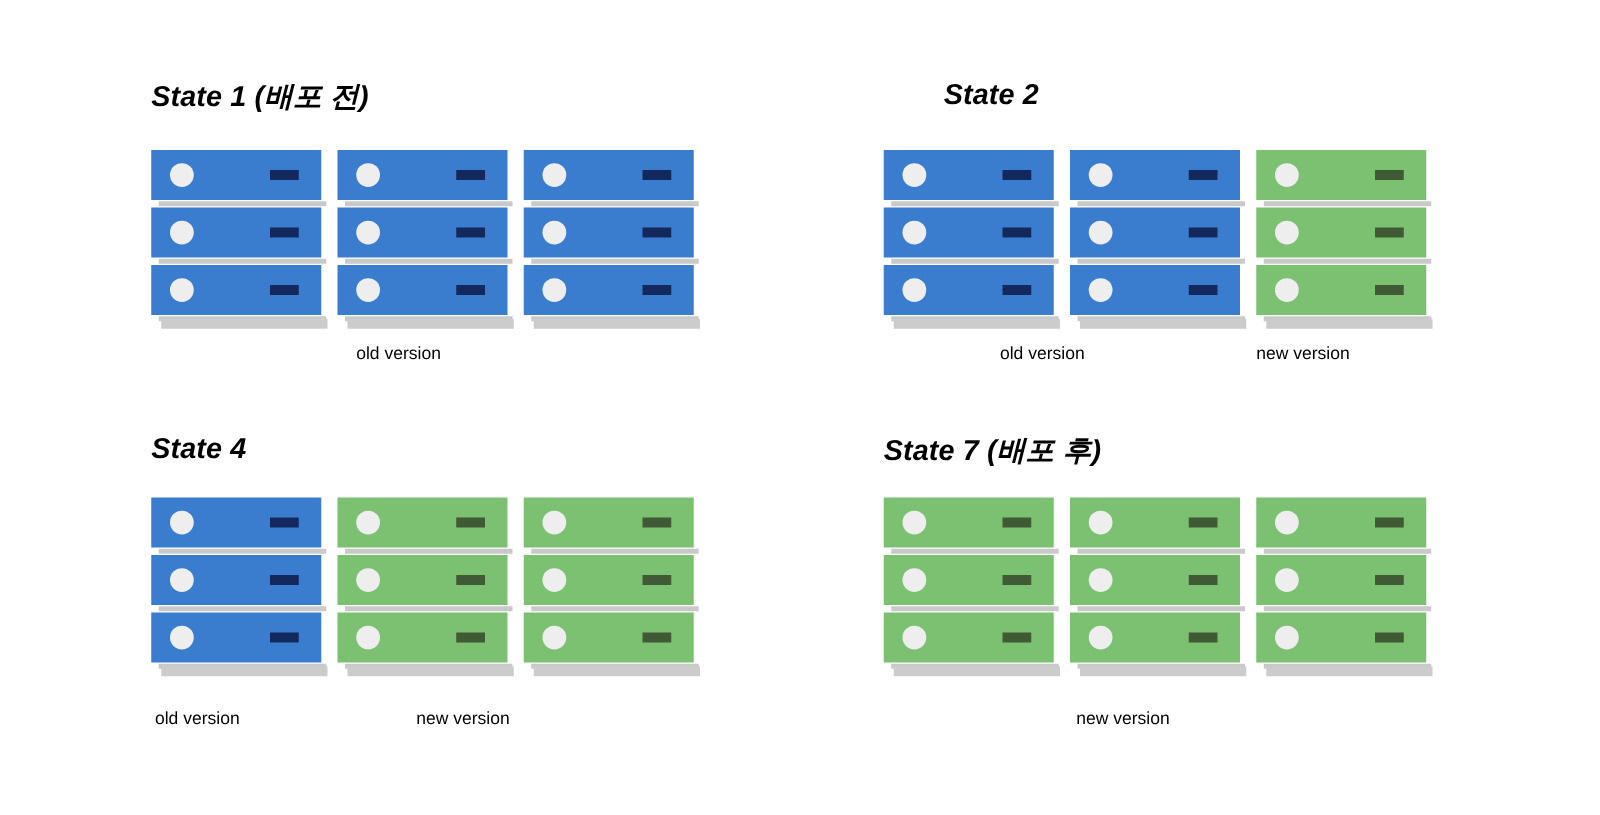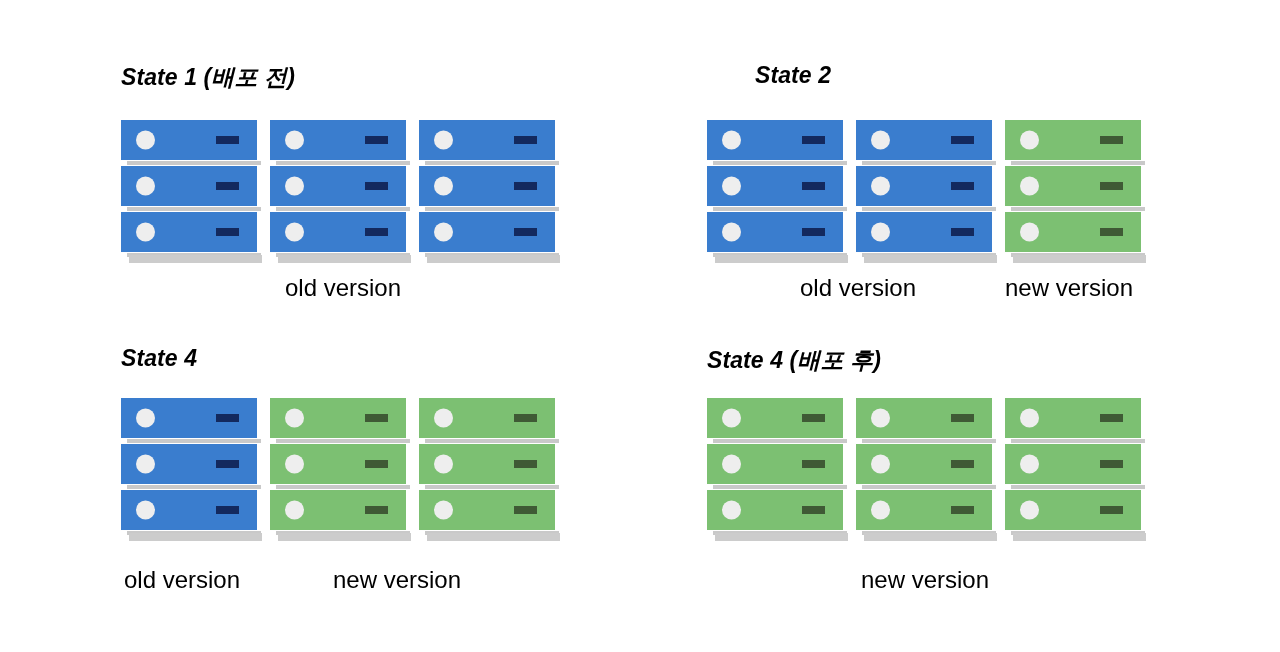--- a/index.html
+++ b/index.html
@@ -94,21 +94,21 @@
     position: relative;
     height: 8px;
     margin-left: 8px;
     margin-right: -5px;
     margin-top: 3px;
     background: #cccccc;
   }
 
   .caption {
     position: absolute;
-    font-size: 24px;
+    font-size: 14px;
     color: #000000;
     white-space: nowrap;
   }
 </style>
 </head>
 <body>
 
 <div class="panel">
   <div class="state-title" style="left:121px; top:62px;">State 1 (배포 전)</div>
 
@@ -270,21 +270,21 @@
       </div>
       <div class="plinth"></div>
     </div>
   </div>
 
   <div class="caption" style="left:124px; top:566px;">old version</div>
   <div class="caption" style="left:333px; top:566px;">new version</div>
 </div>
 
 <div class="panel">
-  <div class="state-title" style="left:707px; top:345px;">State 4 (배포 후)</div>
+  <div class="state-title" style="left:707px; top:345px;">State 7 (배포 후)</div>
 
   <div class="rack-row" style="left:707px; top:398px;">
     <div class="rack">
       <div class="unit unit-green">
         <span class="led"></span>
         <span class="slot slot-olive"></span>
       </div>
       <div class="unit unit-green">
         <span class="led"></span>
         <span class="slot slot-olive"></span>

